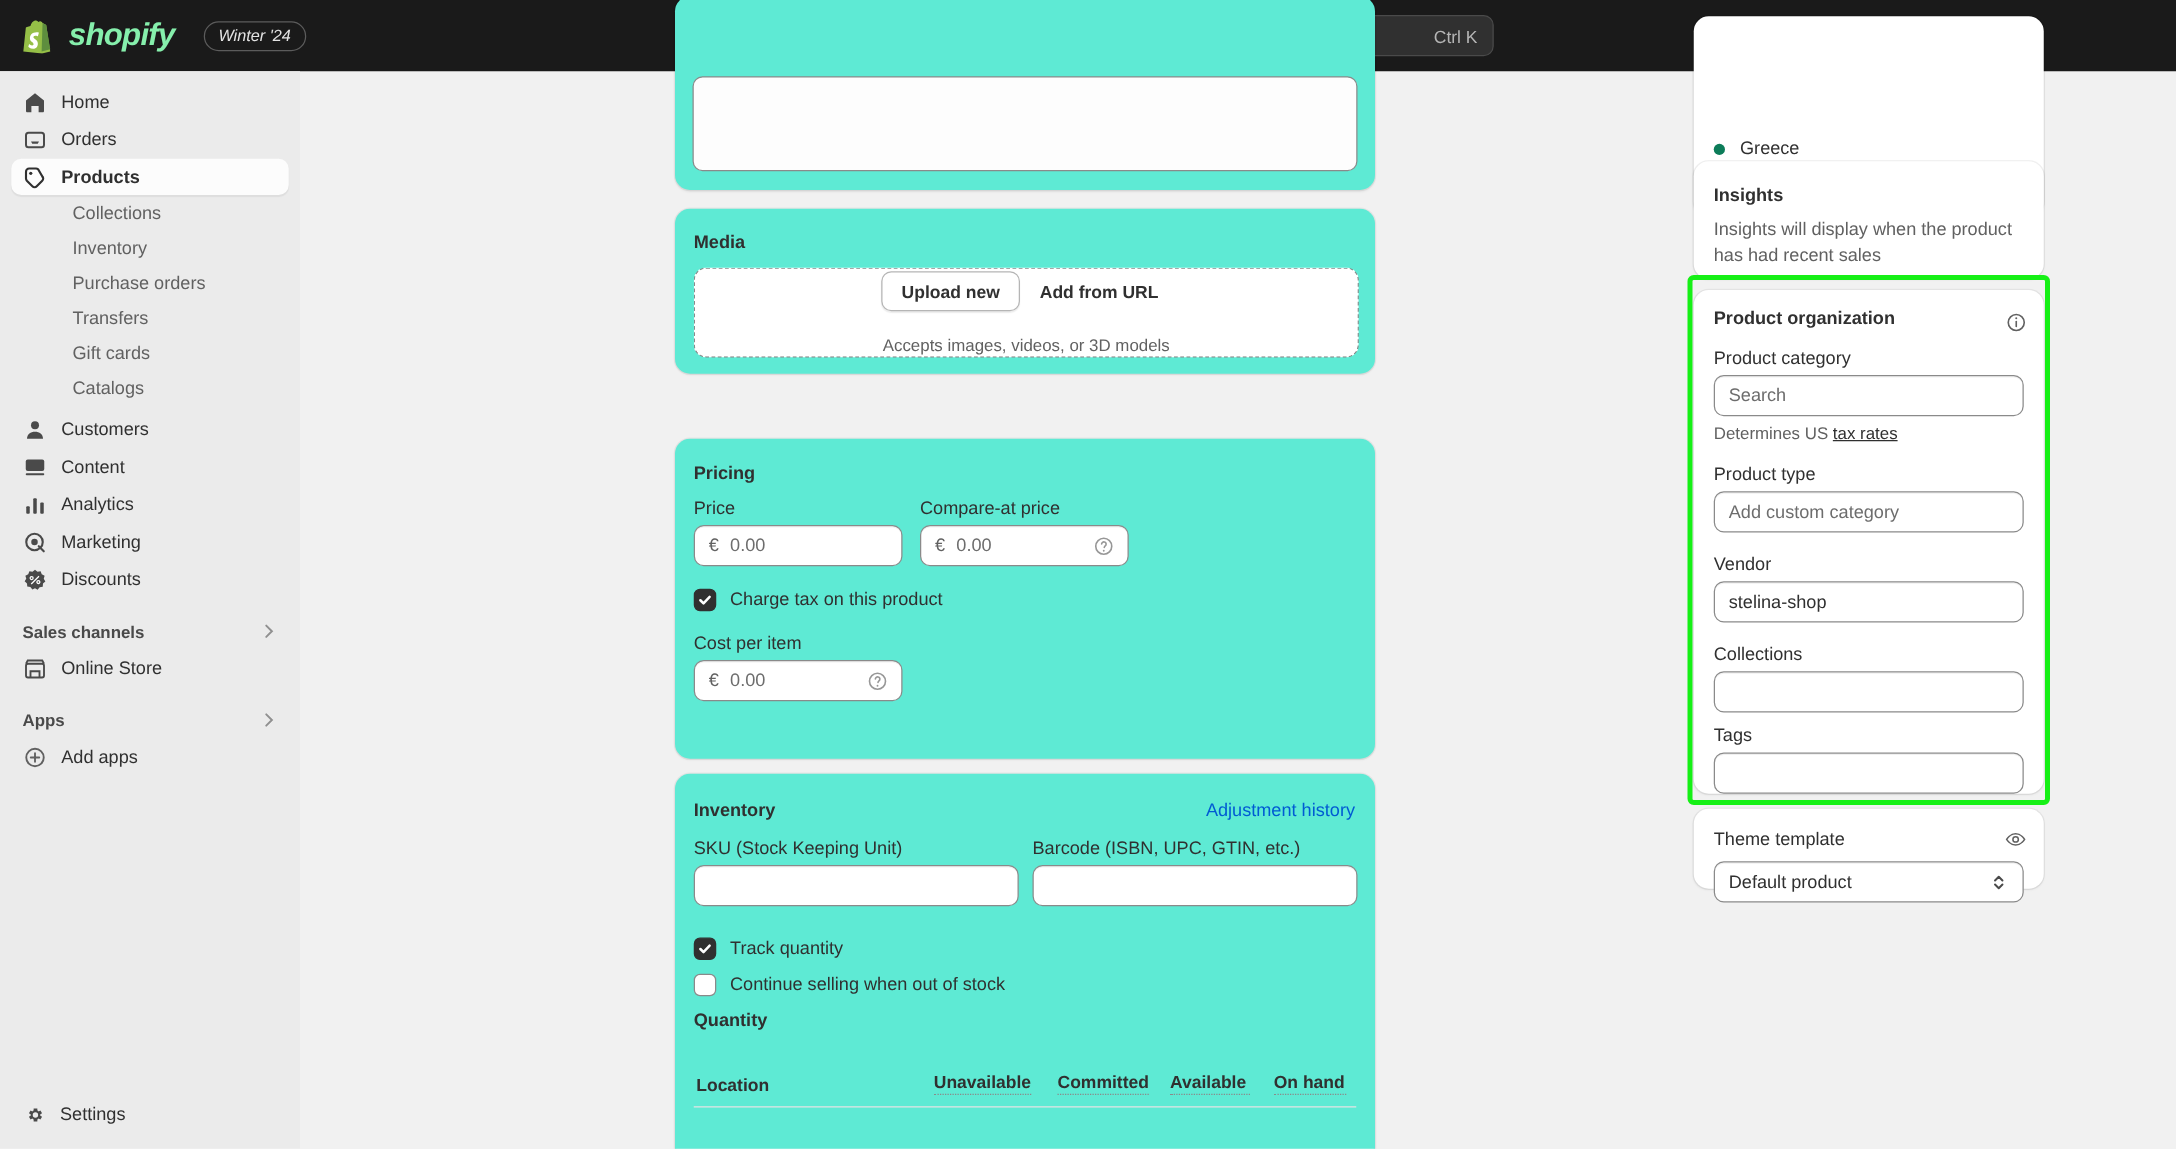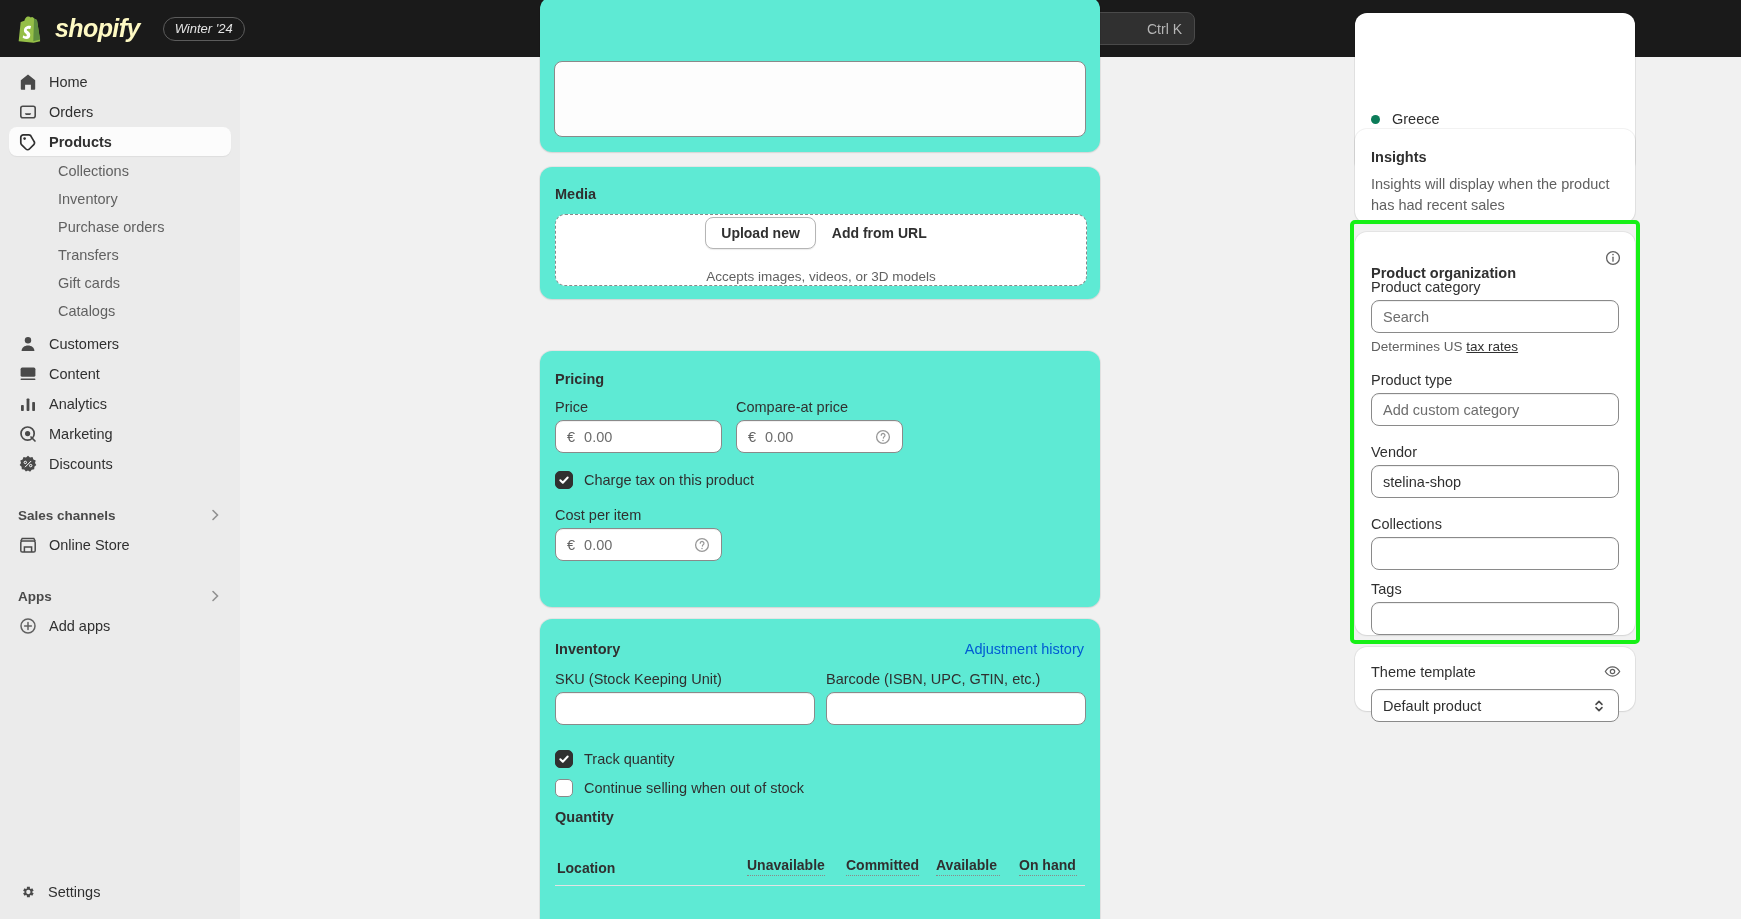--- a/index.html
+++ b/index.html
@@ -12,21 +12,21 @@
   .app { position: relative; width: 1741px; height: 919px; }
 
   
   .topbar {
     position: absolute; top: 0; left: 0; width: 1741px; height: 57px;
     background: #1a1a1a; display: flex; align-items: center;
   }
   .brand { display: flex; align-items: center; gap: 11px; padding-left: 17px; }
   .shop-logo { width: 27px; height: 28px; display: block; }
   .brand-name {
-    color: #fef9c3; font-size: 25px; font-weight: bold; font-style: italic;
+    color: #86efac; font-size: 25px; font-weight: bold; font-style: italic;
     letter-spacing: -0.6px;
   }
   .version-badge {
     margin-left: 12px; border: 1px solid #5c5c5c; border-radius: 14px;
     color: #e3e3e3; font-size: 13px; font-style: italic;
     padding: 3px 11px 4px; white-space: nowrap;
   }
   .searchwrap {
     position: absolute; left: 715px; top: 12px; width: 480px; height: 33px;
     background: #303030; border: 1px solid #4a4a4a; border-radius: 8px;
@@ -47,21 +47,21 @@
     color: #303030; font-size: 14.5px;
   }
   .nav-item .ico { width: 20px; height: 20px; flex: 0 0 20px; margin-right: 11px; }
   .nav-item.active { background: #fcfcfc; font-weight: bold; box-shadow: 0 1px 1px rgba(0,0,0,.06); }
   .nav-sub {
     display: flex; align-items: center; height: 28px; padding-left: 49px;
     border-radius: 8px; color: #616161; font-size: 14.5px; cursor: pointer;
   }
   .nav-section {
     display: flex; align-items: center; justify-content: space-between;
-    height: 30px; padding: 0 9px; margin-top: 22px;
+    height: 30px; padding: 0 9px; margin-top: 12px;
     color: #4a4a4a; font-size: 13.5px; font-weight: bold; cursor: pointer;
   }
   .chev { width: 14px; height: 14px; opacity: .65; }
   .settings-row {
     position: absolute; bottom: 12px; left: 9px; right: 9px;
     display: flex; align-items: center; height: 30px; padding: 0 9px;
     border-radius: 8px; color: #303030; font-size: 14.5px; cursor: pointer;
   }
   .settings-row .ico { width: 18px; height: 18px; margin-right: 12px; }
 
@@ -396,21 +396,21 @@
         <span>International</span>
       </div>
     </div>
 
     <div class="rcard" style="top:72px; height:94px;">
       <div class="card-title" style="position:absolute; left:16px; top:20px;">Insights</div>
       <div style="position:absolute; left:16px; top:45px; width:240px; font-size:14.5px; color:#616161; line-height:1.45;">Insights will display when the product has had recent sales</div>
     </div>
 
     <div class="rcard" style="top:175px; height:403px;">
-      <div class="card-title" style="position:absolute; left:16px; top:33px;">Product organization</div>
+      <div class="card-title" style="position:absolute; left:16px; top:15px;">Product organization</div>
       <svg viewBox="0 0 16 16" fill="none" stroke="#616161" stroke-width="1.3" style="position:absolute; right:14px; top:18px; width:16px; height:16px;">
         <circle cx="8" cy="8" r="6.4"></circle>
           <path d="M8 7.2v4" stroke-linecap="round"></path>
         <circle cx="8" cy="4.6" r=".8" fill="#616161" stroke="none"></circle>
       </svg>
 
       <div style="position:absolute; left:16px; top:47px; width:248px;">
         <label class="fld-label">Product category</label>
         <div class="inp">
           <span class="ph">Search</span>

